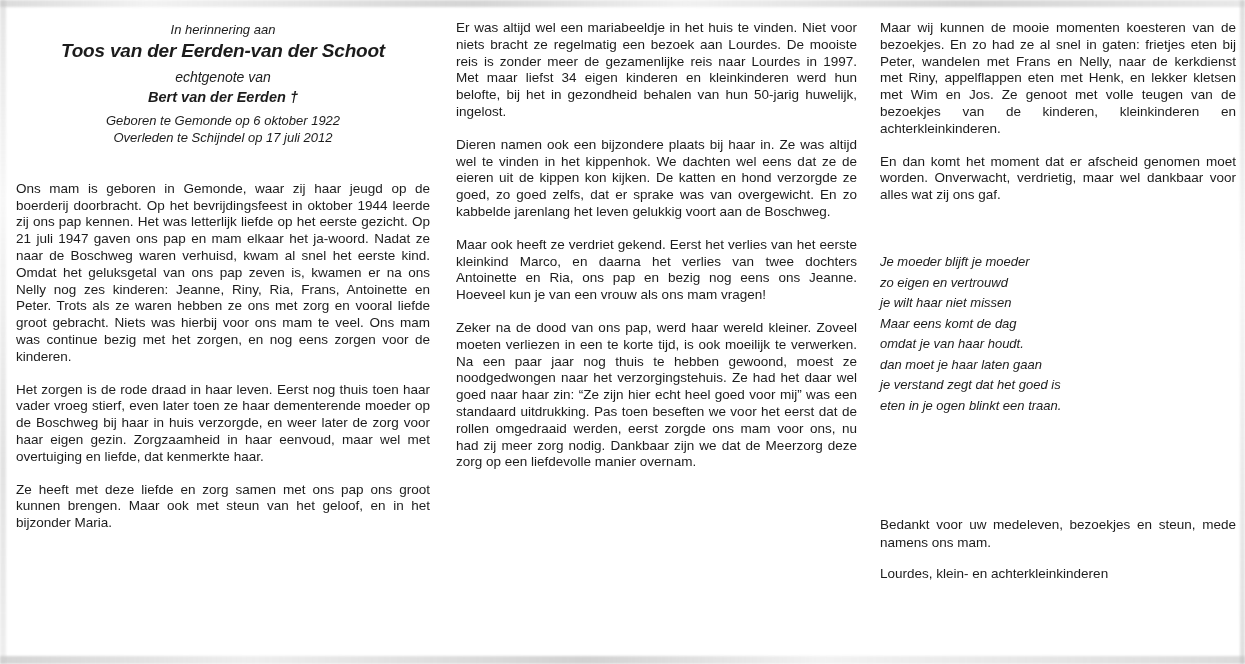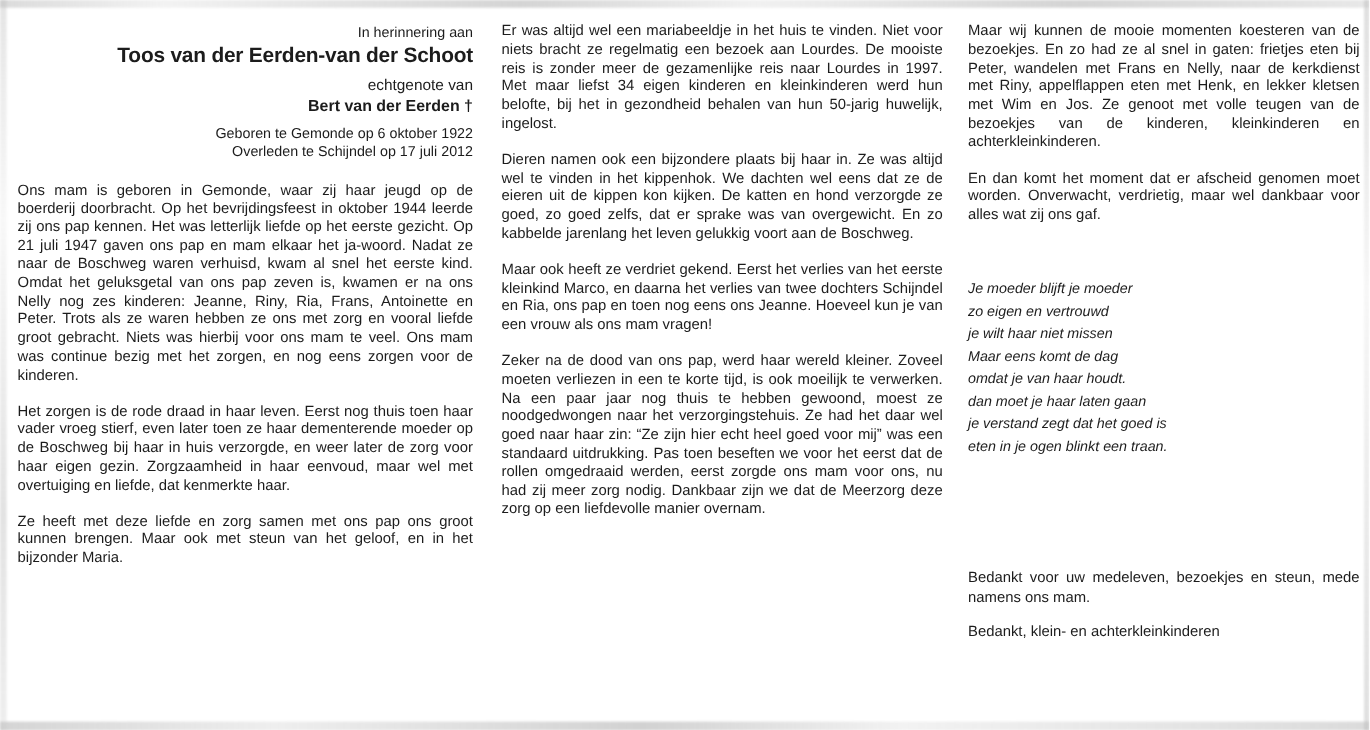--- a/index.html
+++ b/index.html
@@ -18,21 +18,21 @@
   }
   .col {
     position: absolute;
     top: 20px;
     filter: blur(0.35px);
   }
   .col-1 { left: 16px;  width: 414px; }
   .col-2 { left: 456px; width: 401px; }
   .col-3 { left: 880px; width: 356px; }
 
-  .memorial-header { text-align: right; margin-bottom: 18px; }
+  .memorial-header { text-align: center; margin-bottom: 34px; font-style: italic; }
   .intro-line    { font-size: 13px; margin: 2px 0 3px 0; }
   .deceased-name { font-size: 19px; font-weight: bold; letter-spacing: -0.2px; margin: 0 0 7px 0; }
   .relation-line { font-size: 14px; margin: 0 0 4px 0; }
   .spouse-name   { font-size: 14.5px; font-weight: bold; margin: 0 0 8px 0; }
   .birth-line, .death-line { font-size: 13px; line-height: 1.3; margin: 0; }
 
   .body-par {
     font-size: 13.5px;
     line-height: 1.245;
     text-align: justify;
@@ -110,21 +110,21 @@
       <div class="death-line">Overleden te Schijndel op 17 juli 2012</div>
     </div>
     <p class="body-par">Ons mam is geboren in Gemonde, waar zij haar jeugd op de boerderij doorbracht. Op het bevrijdingsfeest in oktober 1944 leerde zij ons pap kennen. Het was letterlijk liefde op het eerste gezicht. Op 21 juli 1947 gaven ons pap en mam elkaar het ja-woord. Nadat ze naar de Boschweg waren verhuisd, kwam al snel het eerste kind. Omdat het geluksgetal van ons pap zeven is, kwamen er na ons Nelly nog zes kinderen: Jeanne, Riny, Ria, Frans, Antoinette en Peter. Trots als ze waren hebben ze ons met zorg en vooral liefde groot gebracht. Niets was hierbij voor ons mam te veel. Ons mam was continue bezig met het zorgen, en nog eens zorgen voor de kinderen.</p>
     <p class="body-par">Het zorgen is de rode draad in haar leven. Eerst nog thuis toen haar vader vroeg stierf, even later toen ze haar dementerende moeder op de Boschweg bij haar in huis verzorgde, en weer later de zorg voor haar eigen gezin. Zorgzaamheid in haar eenvoud, maar wel met overtuiging en liefde, dat kenmerkte haar.</p>
     <p class="body-par">Ze heeft met deze liefde en zorg samen met ons pap ons groot kunnen brengen. Maar ook met steun van het geloof, en in het bijzonder Maria.</p>
   </div>
 
   <div class="col col-2">
     <p class="body-par">Er was altijd wel een mariabeeldje in het huis te vinden. Niet voor niets bracht ze regelmatig een bezoek aan Lourdes. De mooiste reis is zonder meer de gezamenlijke reis naar Lourdes in 1997. Met maar liefst 34 eigen kinderen en kleinkinderen werd hun belofte, bij het in gezondheid behalen van hun 50-jarig huwelijk, ingelost.</p>
     <p class="body-par">Dieren namen ook een bijzondere plaats bij haar in. Ze was altijd wel te vinden in het kippenhok. We dachten wel eens dat ze de eieren uit de kippen kon kijken. De katten en hond verzorgde ze goed, zo goed zelfs, dat er sprake was van overgewicht. En zo kabbelde jarenlang het leven gelukkig voort aan de Boschweg.</p>
-    <p class="body-par">Maar ook heeft ze verdriet gekend. Eerst het verlies van het eerste kleinkind Marco, en daarna het verlies van twee dochters Schijndel en Ria, ons pap en toen nog eens ons Jeanne. Hoeveel kun je van een vrouw als ons mam vragen!</p>
+    <p class="body-par">Maar ook heeft ze verdriet gekend. Eerst het verlies van het eerste kleinkind Marco, en daarna het verlies van twee dochters Antoinette en Ria, ons pap en bezig nog eens ons Jeanne. Hoeveel kun je van een vrouw als ons mam vragen!</p>
     <p class="body-par">Zeker na de dood van ons pap, werd haar wereld kleiner. Zoveel moeten verliezen in een te korte tijd, is ook moeilijk te verwerken. Na een paar jaar nog thuis te hebben gewoond, moest ze noodgedwongen naar het verzorgingstehuis. Ze had het daar wel goed naar haar zin: “Ze zijn hier echt heel goed voor mij” was een standaard uitdrukking. Pas toen beseften we voor het eerst dat de rollen omgedraaid werden, eerst zorgde ons mam voor ons, nu had zij meer zorg nodig. Dankbaar zijn we dat de Meerzorg deze zorg op een liefdevolle manier overnam.</p>
   </div>
 
   <div class="col col-3">
     <p class="body-par">Maar wij kunnen de mooie momenten koesteren van de bezoekjes. En zo had ze al snel in gaten: frietjes eten bij Peter, wandelen met Frans en Nelly, naar de kerkdienst met Riny, appelflappen eten met Henk, en lekker kletsen met Wim en Jos. Ze genoot met volle teugen van de bezoekjes van de kinderen, kleinkinderen en achterkleinkinderen.</p>
     <p class="body-par par-2">En dan komt het moment dat er afscheid genomen moet worden. Onverwacht, verdrietig, maar wel dankbaar voor alles wat zij ons gaf.</p>
 
     <div class="poem">
       <div class="poem-line">Je moeder blijft je moeder</div>
       <div class="poem-line">zo eigen en vertrouwd</div>
@@ -132,17 +132,17 @@
       <div class="poem-line">Maar eens komt de dag</div>
       <div class="poem-line">omdat je van haar houdt.</div>
       <div class="poem-line">dan moet je haar laten gaan</div>
       <div class="poem-line">je verstand zegt dat het goed is</div>
       <div class="poem-line">eten in je ogen blinkt een traan.</div>
     </div>
 
     <p class="thanks-par">Bedankt voor uw medeleven, bezoekjes en steun, mede namens ons mam.</p>
 
     <div class="signature">
-      <div>Bedankt, klein- en achterkleinkinderen</div>
+      <div>Lourdes, klein- en achterkleinkinderen</div>
     </div>
   </div>
 
 </div>
 
 </body></html>

